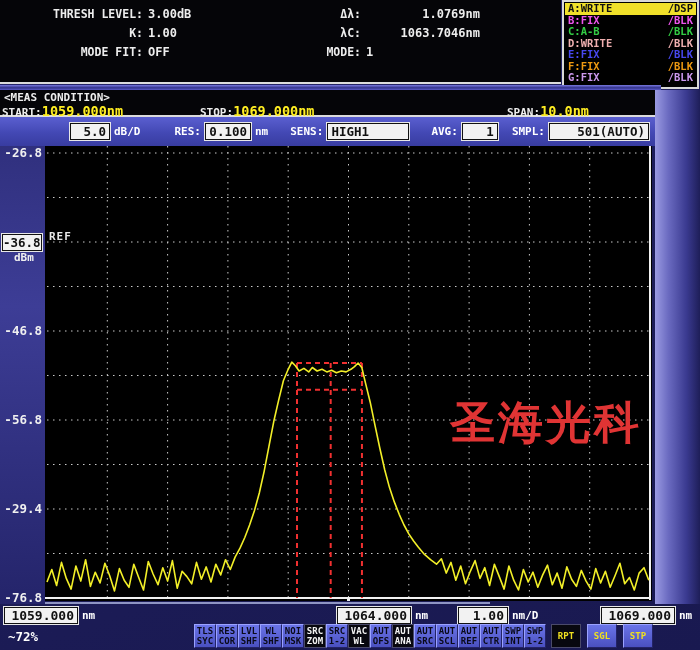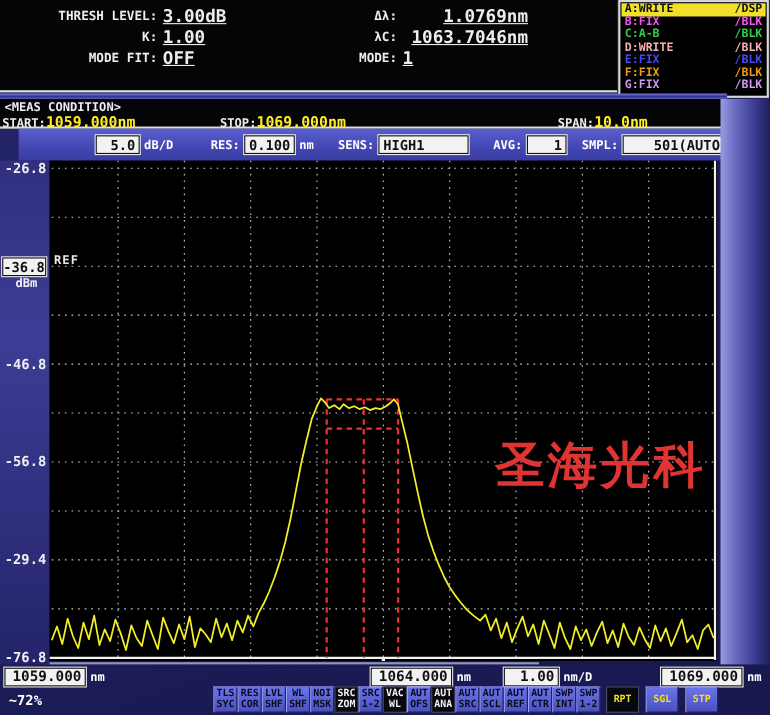--- a/index.html
+++ b/index.html
@@ -7,21 +7,21 @@
     background:linear-gradient(160deg,#26266e 0%,#1d1d5a 45%,#191950 100%);
     font-family:"DejaVu Sans Mono",monospace;-webkit-font-smoothing:none;}
 
   
   .panel-analysis{position:absolute;left:0;top:0;width:561px;height:84px;background:#050508;
     border-bottom:2px solid #dcdcdc;color:#ededed;padding:3px 0 0 6px;box-sizing:border-box;}
   .analysis-title{display:inline-block;font-size:12px;font-weight:bold;letter-spacing:.3px;
     border-bottom:1px solid #ededed;padding-bottom:1px;}
   .analysis-grid{display:grid;grid-template-columns:142px 160px 58px 114px;line-height:19px;margin-top:2px;}
   .alab{text-align:right;font-size:11.5px;font-weight:bold;padding-right:5px;}
-  .aval{font-size:16px;font-weight:bold;text-decoration:underline;}
+  .aval{font-size:12px;font-weight:bold;}
   .avalr{text-align:right;}
 
   
   .panel-traces{position:absolute;left:562px;top:0;width:137px;height:89px;background:#000;
     border:2px solid #d8d8d8;box-sizing:border-box;padding:1px 1px;}
   .trow{display:flex;justify-content:space-between;font-size:10.5px;font-weight:bold;
     line-height:11.5px;padding:0 3px;}
   .trow.hl{background:#f0e02a;color:#101010;}
 
   .separator{position:absolute;left:0;top:85px;width:661px;height:5px;
@@ -31,21 +31,21 @@
   .panel-meas{position:absolute;left:0;top:90px;width:661px;height:27px;background:#050508;
     border-bottom:2px solid #dcdcdc;border-right:2px solid #dcdcdc;box-sizing:border-box;color:#ededed;}
   .meas-title{font-size:11px;font-weight:bold;padding:1px 0 0 4px;}
   .meas-values{position:relative;height:13px;}
   .meas-group{position:absolute;top:-1px;display:flex;align-items:baseline;}
   .mg1{left:2px;} .mg2{left:200px;} .mg3{left:330px;} .mg4{left:507px;}
   .mlab{font-size:11px;font-weight:bold;}
   .mval{font-size:13.5px;font-weight:bold;color:#ffee22;}
 
   
-  .row-settings{position:absolute;left:17px;top:117px;width:655px;height:29px;box-sizing:border-box;
+  .row-settings{position:absolute;left:0;top:117px;width:655px;height:29px;box-sizing:border-box;
     background:linear-gradient(180deg,#5a5fd0 0%,#4348b4 55%,#383ca0 100%);
     display:flex;align-items:center;padding-left:70px;}
   .sbox{background:#f2f2f2;color:#111;font-size:12.5px;font-weight:bold;border:1px solid #111;
     box-shadow:0 0 0 1px #e8e8e8;padding:0 3px;height:15px;line-height:15px;text-align:right;}
   .slab{color:#fff;font-size:11px;font-weight:bold;margin:0 4px;white-space:nowrap;}
 
   
   .gutter{position:absolute;left:0;top:146px;width:45px;height:458px;
     background:linear-gradient(180deg,#30307e 0%,#3d3d96 35%,#24246a 100%);}
   .plot-bg{position:absolute;left:45px;top:146px;width:607px;height:455px;background:#000;}

